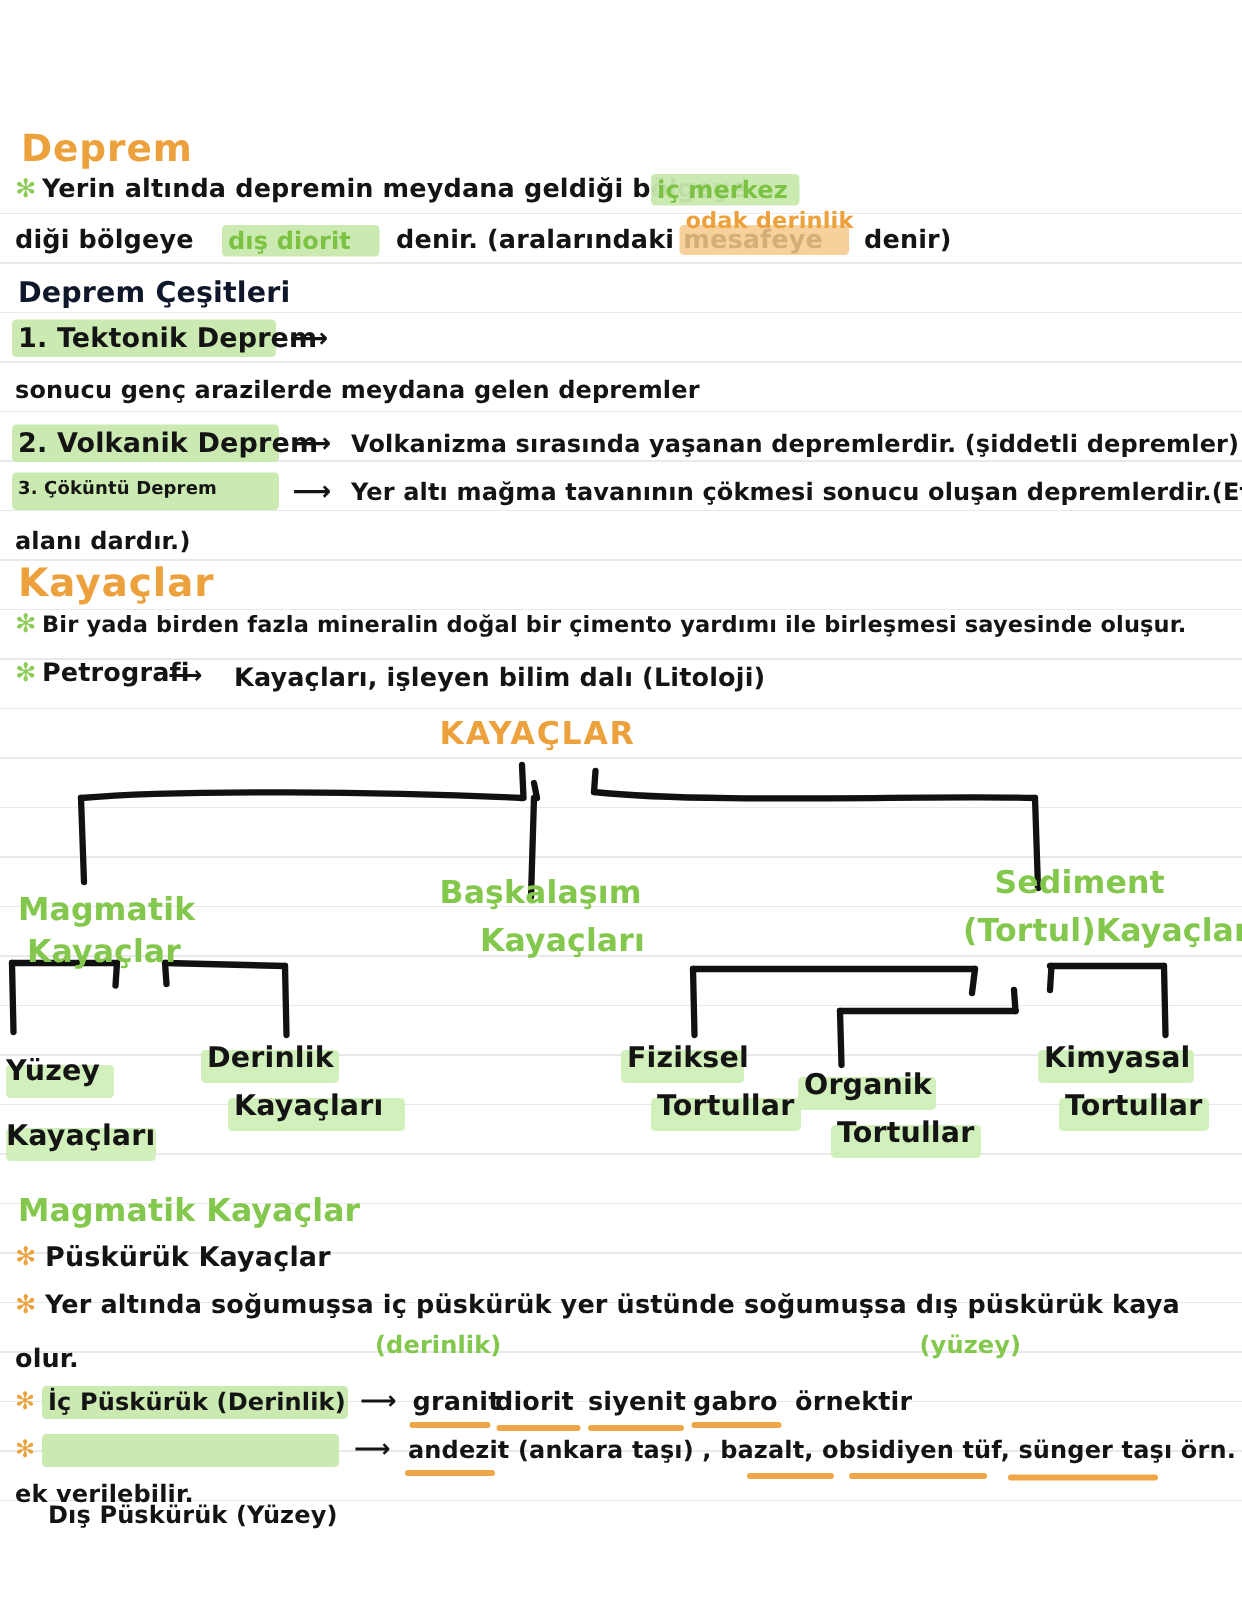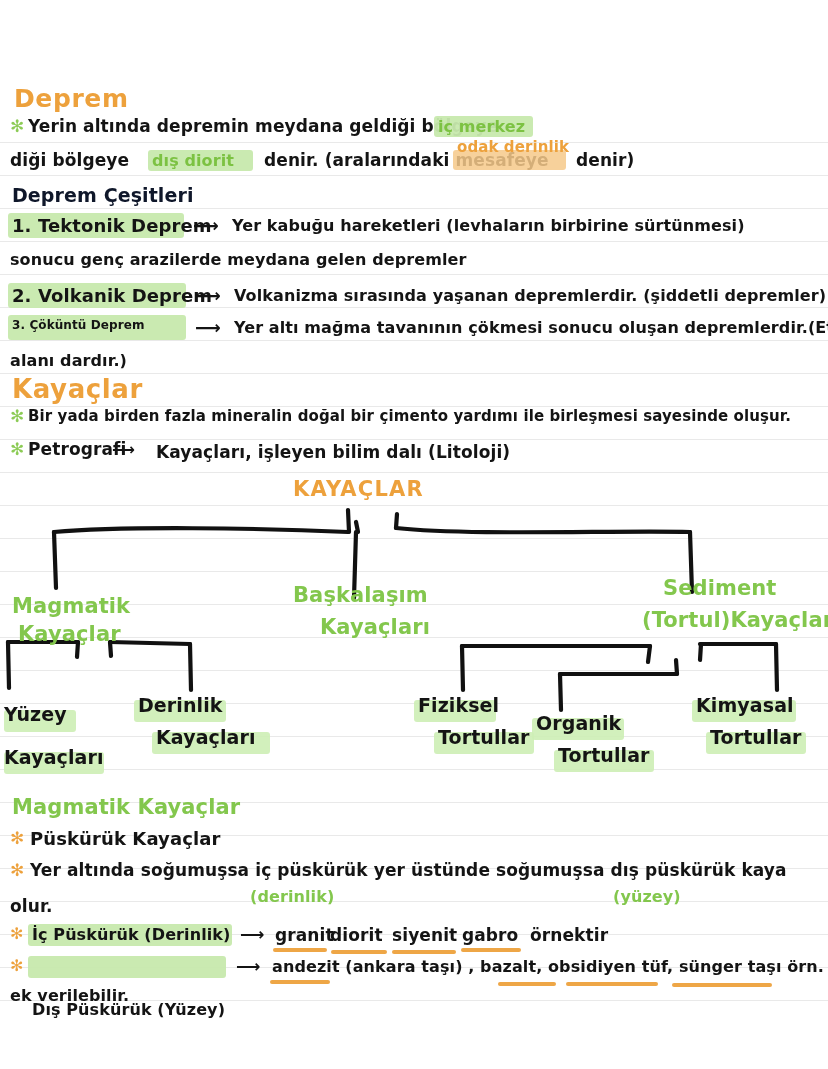--- a/index.html
+++ b/index.html
@@ -106,21 +106,20 @@
   <div class="t hand" style="left:258px; top:152px; font-size:17px;"> denir. (aralarındaki mesafeye </div>
   <div class="hl hl-orange" style="left:453px; top:150px; width:113px; height:20px;"></div>
   <div class="t orange-txt" style="left:457px; top:140px; font-size:15px;">odak derinlik</div>
   <div class="t hand" style="left:570px; top:152px; font-size:17px;"> denir)</div>
 
   <div class="t green-head" style="left:12px; top:186px; font-size:19px;">Deprem Çeşitleri</div>
 
   <div class="hl hl-green" style="left:8px; top:213px; width:176px; height:25px;"></div>
   <div class="t hand" style="left:12px; top:217px; font-size:18px;">1. Tektonik Deprem</div>
   <div class="t arrow" style="left:193px; top:217px; font-size:18px;">⟶</div>
-  <div class="t hand" style="left:232px; top:218px; font-size:16px;">Yer kabuğu hareketleri (levhaların birbirine sürtünmesi)</div>
   <div class="t hand" style="left:10px; top:252px; font-size:16px;">sonucu genç arazilerde meydana gelen depremler</div>
 
   <div class="hl hl-green" style="left:8px; top:283px; width:178px; height:25px;"></div>
   <div class="t hand" style="left:12px; top:287px; font-size:18px;">2. Volkanik Deprem</div>
   <div class="t arrow" style="left:195px; top:287px; font-size:18px;">⟶</div>
   <div class="t hand" style="left:234px; top:288px; font-size:16px;">Volkanizma sırasında yaşanan depremlerdir. (şiddetli depremler)</div>
 
   <div class="hl hl-green" style="left:8px; top:315px; width:178px; height:25px;"></div>
   <div class="t hand" style="left:12px; top:319px; font-size:12px;">3. Çöküntü Deprem</div>
   <div class="t arrow" style="left:195px; top:319px; font-size:18px;">⟶</div>

